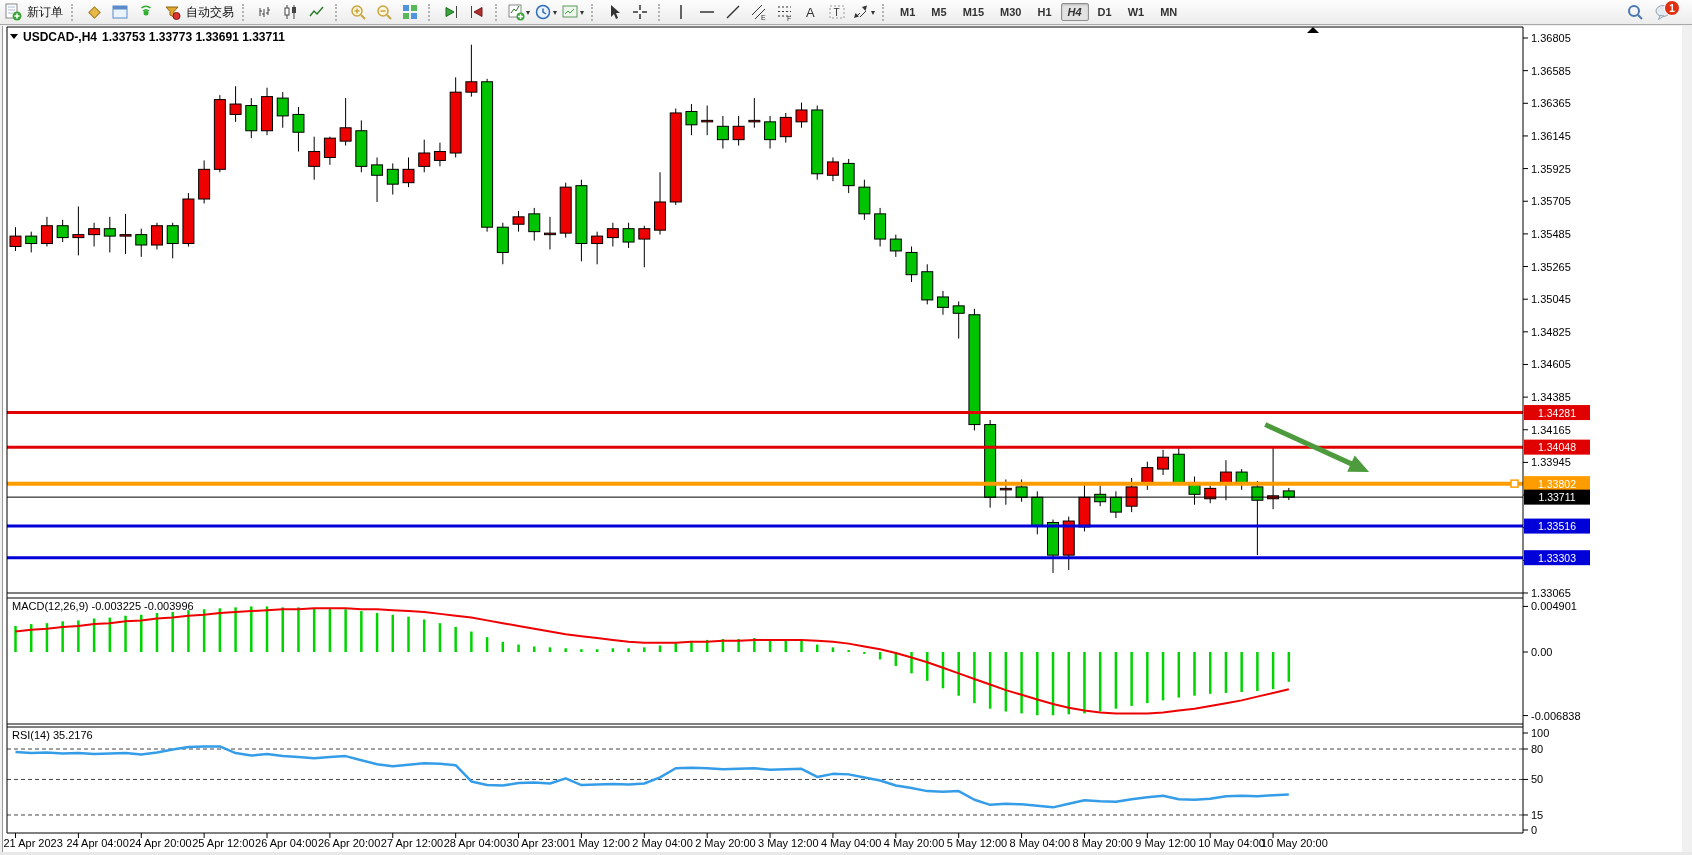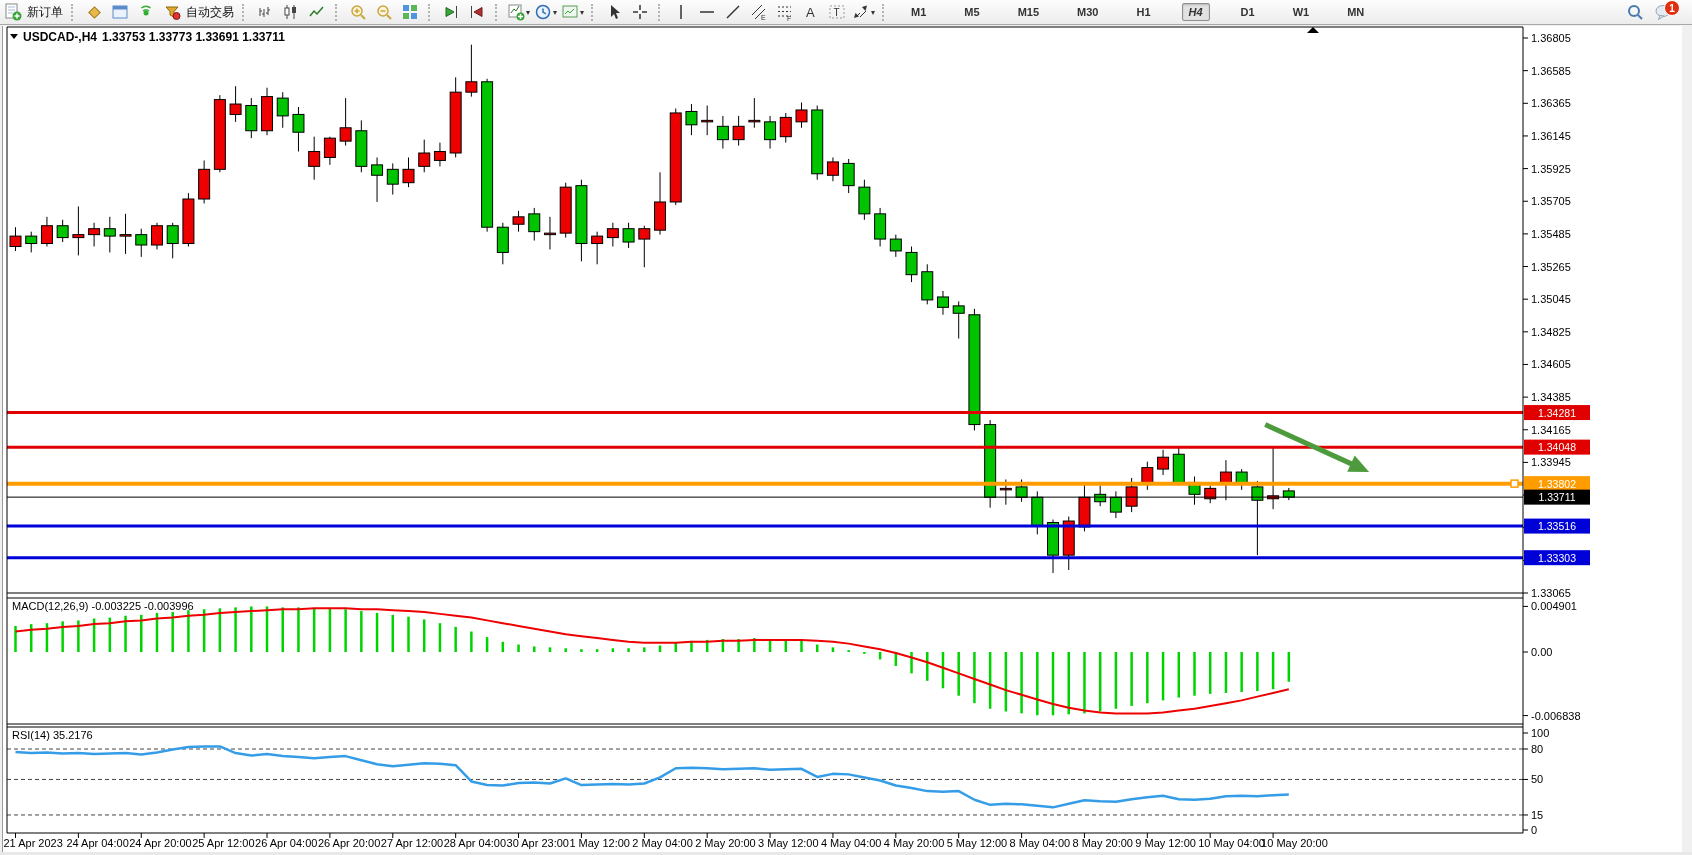--- a/index.html
+++ b/index.html
@@ -6,21 +6,21 @@
     background:#f0f0f0;font-family:"Liberation Sans",sans-serif;}
   .toolbar{position:relative;z-index:5;height:25px;width:1692px;
     background:linear-gradient(#fdfdfd,#ececec);
     border-bottom:1px solid #a8a8a8;display:flex;align-items:center;box-sizing:border-box;}
   .tb-btn{height:21px;min-width:22px;display:inline-flex;align-items:center;justify-content:center;
     margin:0 1px;border:1px solid transparent;border-radius:2px;cursor:default;}
   .tb-btn svg{display:block;}
   .tb-label{font-size:12px;color:#111;margin:0 3px 0 1px;white-space:nowrap;}
   .dd{font-size:8px;color:#333;margin-left:1px;}
   .sep{width:3px;height:17px;border-left:2px dotted #b3b3b3;margin:0 5px;}
-  .tb-tf{font-size:11px;font-weight:bold;color:#333;padding:2px 6px;margin:0 12px;
+  .tb-tf{font-size:11px;font-weight:bold;color:#333;padding:2px 6px;margin:0 1px;
     border:1px solid transparent;border-radius:2px;}
   .tb-tf.active{background:#e2e2e2;border:1px solid #8f8f8f;box-shadow:inset 0 1px 2px rgba(0,0,0,.2);font-style:italic;}
   .tb-right{margin-left:auto;display:flex;align-items:center;margin-right:14px;}
   .chat-wrap{position:relative;width:26px;height:22px;}
   .chat-badge{position:absolute;top:-1px;right:-4px;background:#e03010;color:#fff;
     font-size:10px;font-weight:bold;border-radius:50%;width:14px;height:14px;
     display:flex;align-items:center;justify-content:center;border:1px solid #fff;}
   #chart-svg{position:absolute;top:0;left:0;z-index:1;}
   #chart-svg text{font-family:"Liberation Sans",sans-serif;}
   .ax{font-size:11px;fill:#000;}

